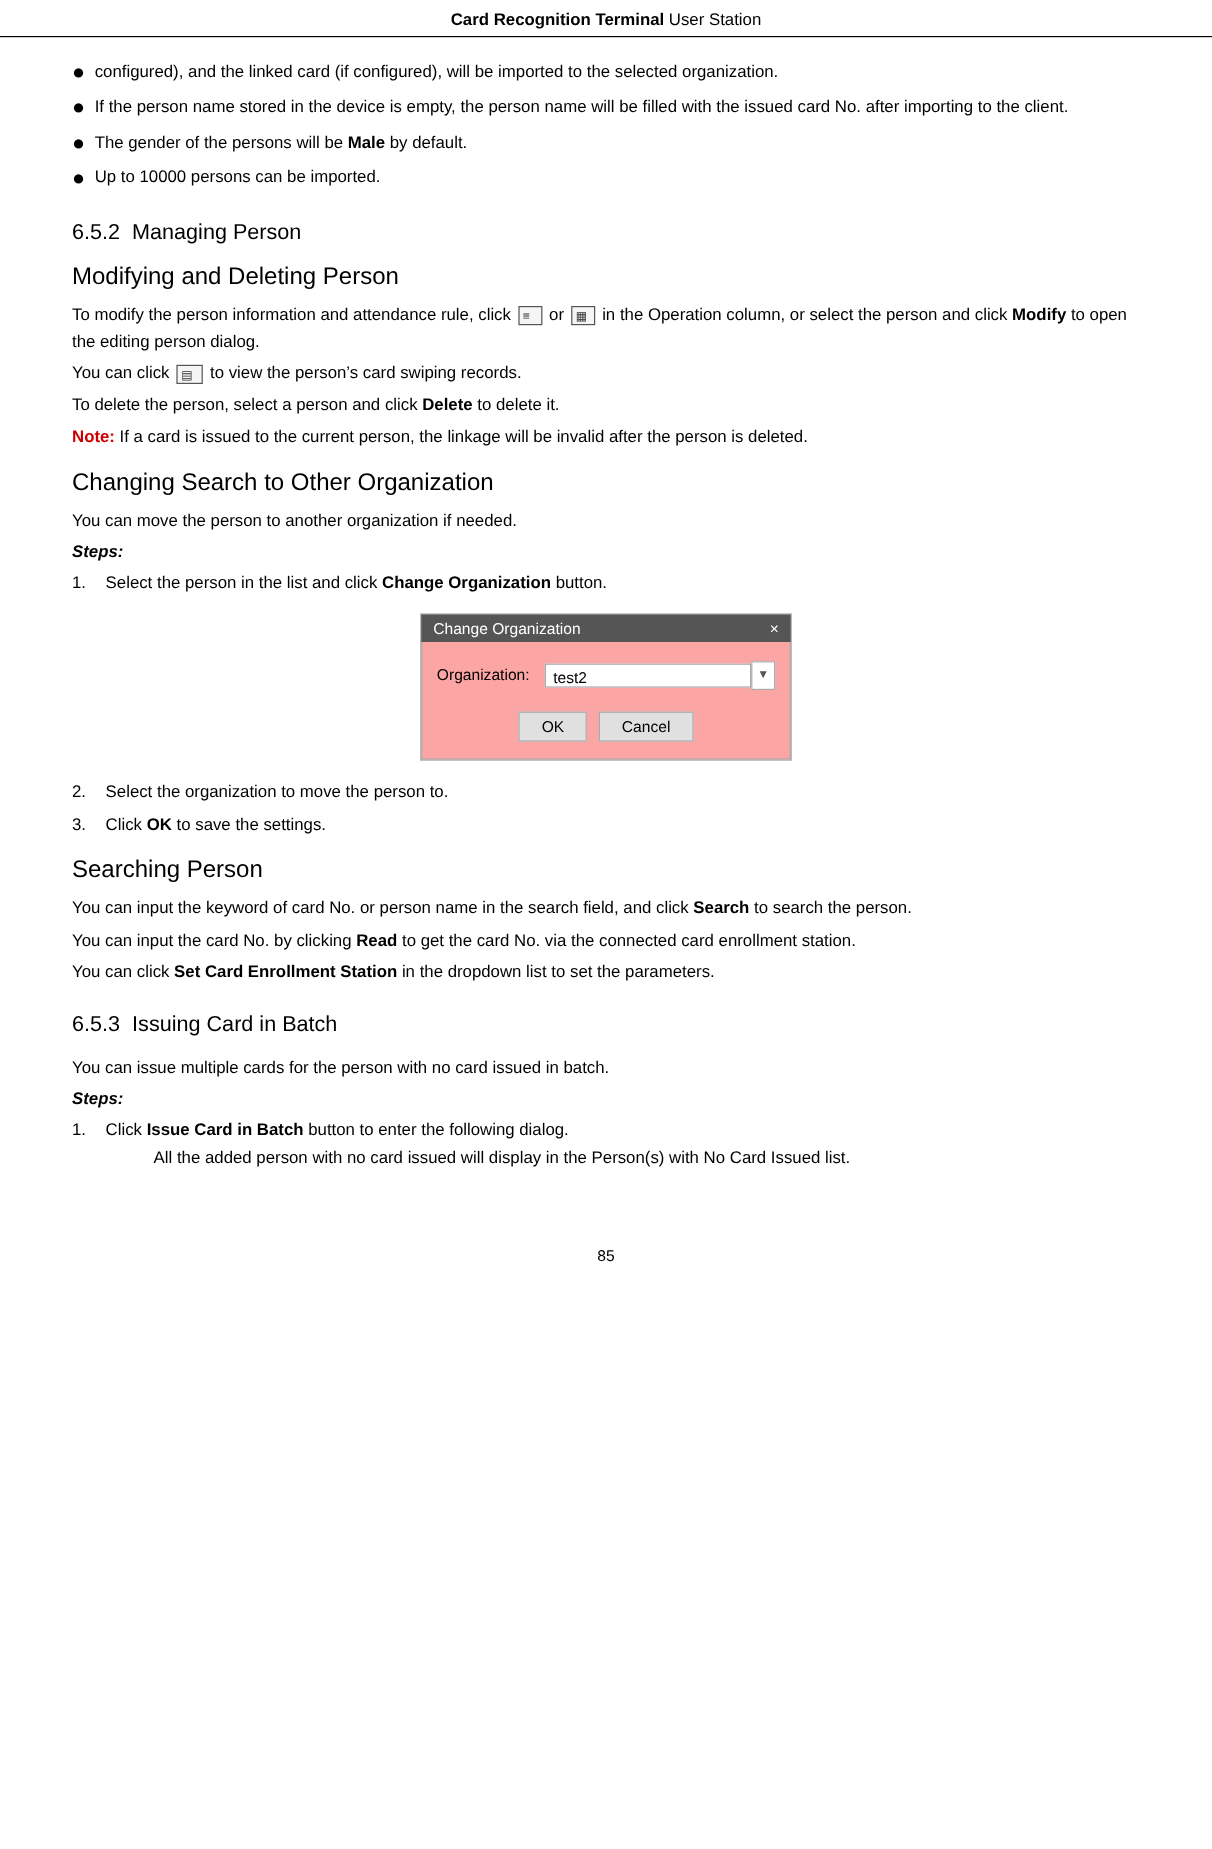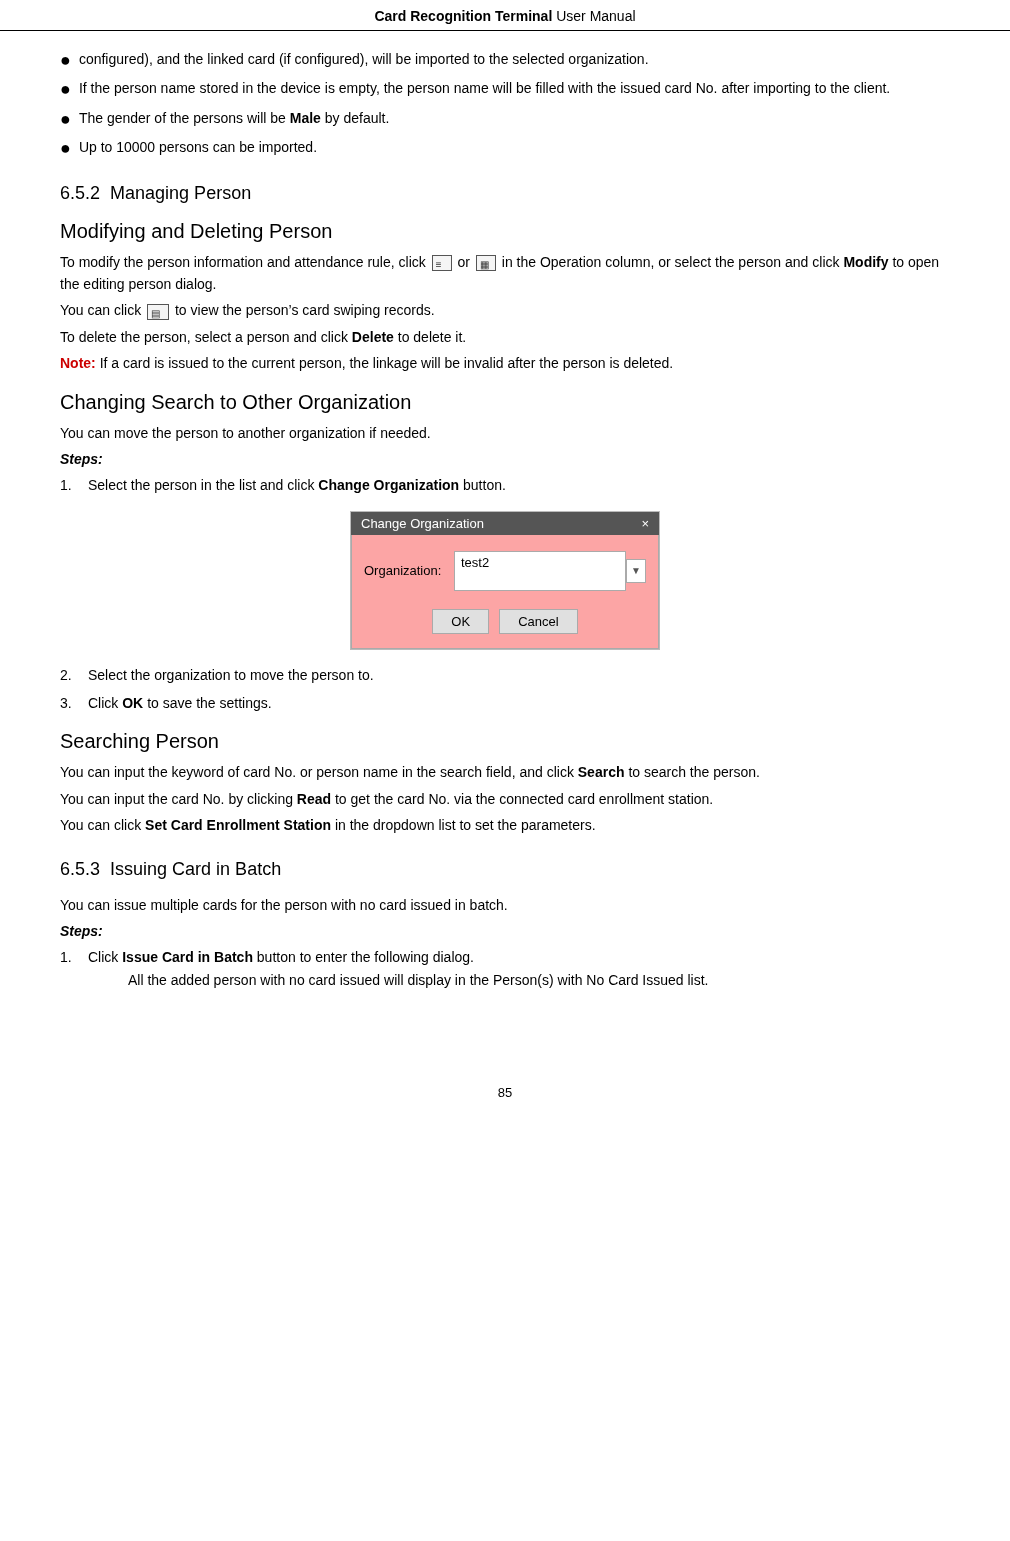--- a/index.html
+++ b/index.html
@@ -142,21 +142,21 @@
       font-size: 13px;
       min-width: 90px;
       color: #000;
     }
     .dialog-input {
       border: 1px solid #aaa;
       background: #fff;
       padding: 3px 6px;
       font-size: 13px;
       flex: 1;
-      height: 40px;
+      height: 20px;
     }
     .dialog-select-arrow {
       border: 1px solid #aaa;
       background: #fff;
       width: 20px;
       height: 24px;
       display: flex;
       align-items: center;
       justify-content: center;
       font-size: 10px;
@@ -171,31 +171,31 @@
     }
     .dialog-btn {
       background: #e0e0e0;
       border: 1px solid #aaa;
       padding: 4px 18px;
       font-size: 13px;
       cursor: pointer;
     }
     .page-footer {
       text-align: center;
-      margin-top: 44px;
+      margin-top: 14px;
       font-size: 13px;
       color: #000;
     }
     .text-line { line-height: 1.6; margin-bottom: 4px; }
   </style>
 </head>
 <body>
 
 <div class="page-header">
-  <span class="title-bold">Card Recognition Terminal</span><span>  User Manual</span>
+  <span class="title-bold">Card Recognition Terminal</span><span>  User Station</span>
 </div>
 
 <div class="content">
 
   <ul class="bullet-list">
     <li>
       <span class="bullet-dot">●</span>
       <span>configured), and the linked card (if configured), will be imported to the selected organization.</span>
     </li>
     <li>

